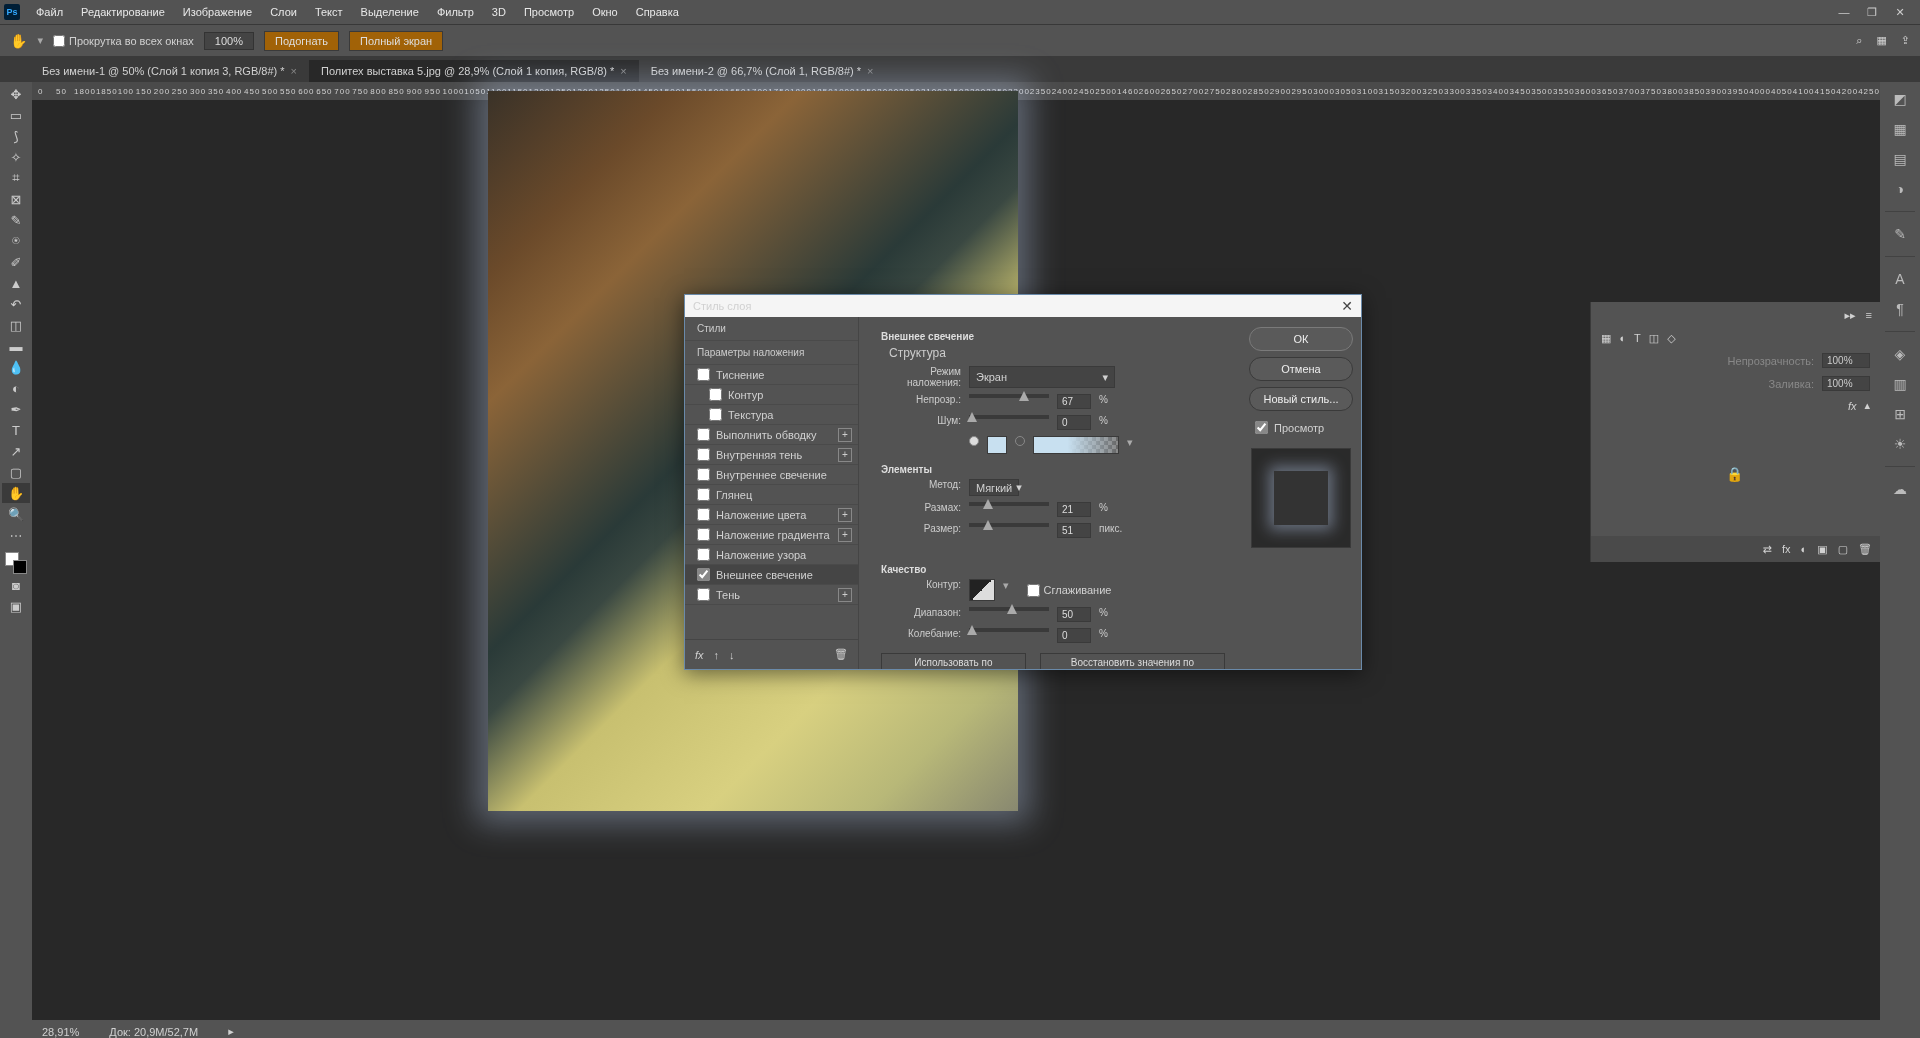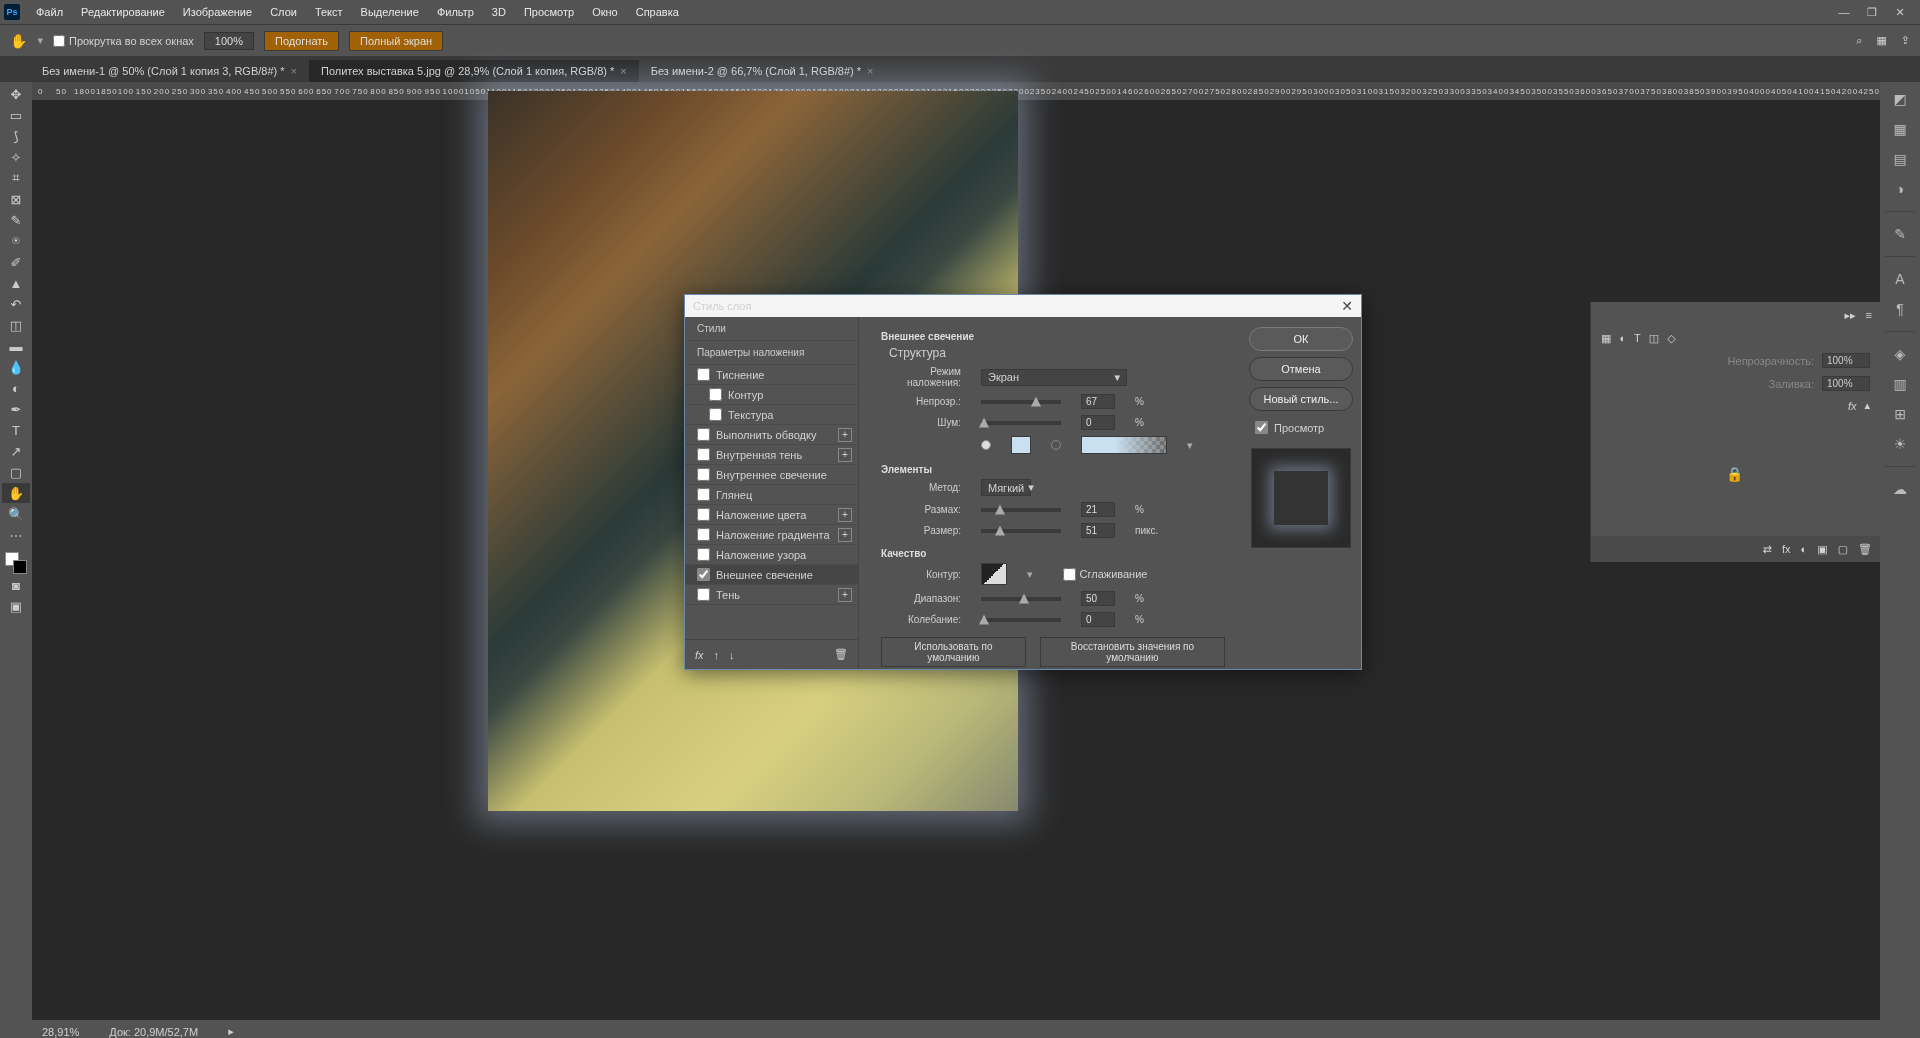--- a/index.html
+++ b/index.html
@@ -50,21 +50,21 @@
 .dcol1 .sthead{padding:6px 12px;color:#ccc;font-size:10px}
 .dcol1 .strow{height:20px;display:flex;align-items:center;padding:0 12px;gap:6px;font-size:10px;color:#ccc;border-bottom:1px solid #4a4a4a;position:relative}
 .dcol1 .strow.sub{padding-left:24px}
 .dcol1 .strow.sel{background:#454545}
 .dcol1 .strow .plus{position:absolute;right:6px;width:14px;height:14px;border:1px solid #888;display:flex;align-items:center;justify-content:center;font-size:10px;color:#ccc}
 .dcol1 .stfoot{margin-top:auto;height:30px;display:flex;align-items:center;padding:0 10px;gap:10px;color:#aaa;border-top:1px solid #454545}
 .dcol1 .stfoot .trash{margin-left:auto}
 .dcol2{flex:1;padding:8px 16px 8px 22px;background:#535353;overflow:hidden}
 .dcol2 .sect{font-weight:bold;color:#ddd;font-size:10px;margin-bottom:4px;margin-top:6px}
 .dcol2 .sub{color:#ccc;font-size:12px;margin-bottom:6px;padding-left:8px}
-.frow{display:flex;align-items:center;gap:20px;margin-bottom:6px}
+.frow{display:flex;gap:8px;margin-bottom:6px}
 .frow .flbl{flex:0 0 80px;text-align:right;color:#ccc;font-size:10px}
 .frow .fsel{background:#444;border:1px solid #3a3a3a;padding:1px 6px;color:#ddd;font-size:10px;display:flex;align-items:center;gap:4px}
 .frow .fsel.w1{width:146px;justify-content:space-between}
 .frow .fsel.w2{width:50px;justify-content:space-between}
 .frow .fslider{width:80px;height:4px;background:#3a3a3a;position:relative}
 .frow .fslider .thumb{position:absolute;top:-3px;width:10px;height:10px;background:#aaa;clip-path:polygon(50% 0,100% 100%,0 100%)}
 .frow .fnum{width:34px;background:#444;border:1px solid #3a3a3a;padding:1px 4px;color:#ddd;font-size:10px;text-align:left}
 .frow .funit{color:#ccc;font-size:10px;width:30px}
 .frow .radio{width:10px;height:10px;border:1px solid #888;border-radius:50%;display:inline-block}
 .frow .radio.on{background:#ddd}
@@ -444,21 +444,21 @@
         <span class="funit">%</span>
       </div>
       <div class="frow">
         <span class="flbl">Размер:</span>
         <div class="fslider">
             <div class="thumb" style="left:14px"></div>
           </div>
         <div class="fnum">51</div>
         <span class="funit">пикс.</span>
       </div>
-      <div class="sect" style="margin-top:10px">Качество</div>
+      <div class="sect" style="margin-top:26px">Качество</div>
       <div class="frow">
         <span class="flbl">Контур:</span>
         <div class="contour"></div>
           <span style="color:#aaa">▾</span>
         <label style="display:flex;align-items:center;gap:4px;margin-left:10px">
             <input type="checkbox" style="">
             <span>Сглаживание</span>
           </label>
       </div>
       <div class="frow">

